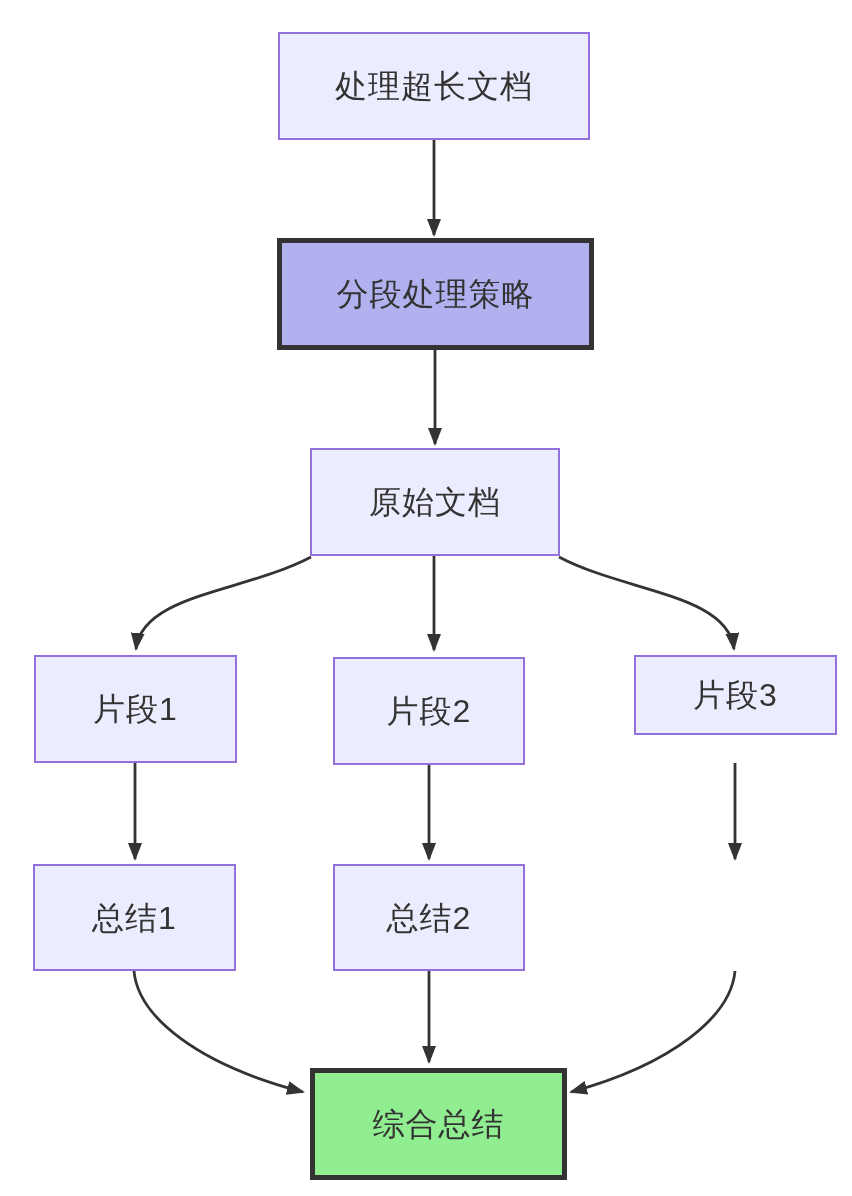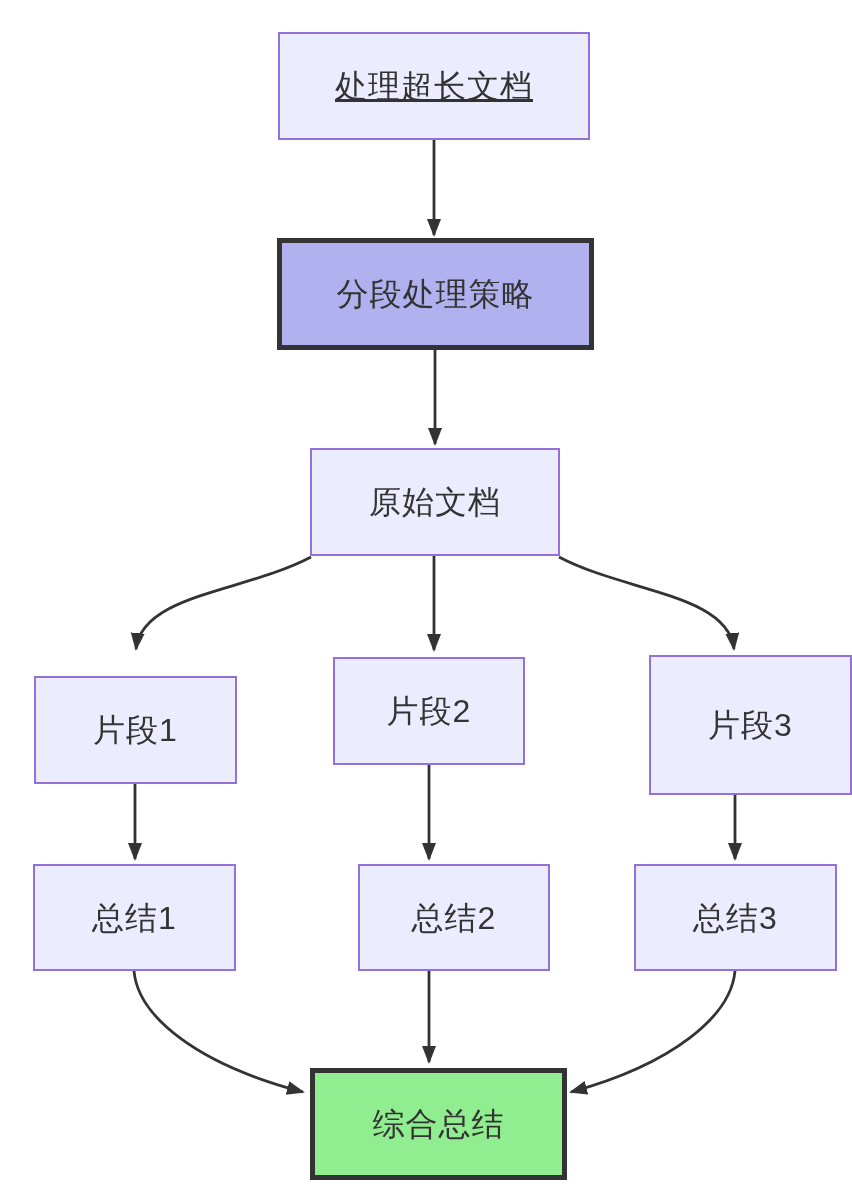--- a/index.html
+++ b/index.html
@@ -73,53 +73,50 @@
     <path class="edge" marker-end="url(#arrow)" d="M 434 556 V 650"></path>
     <path class="edge" marker-end="url(#arrow)" d="M 559 557 C 625 592, 728 594, 734 649"></path>
     <path class="edge" marker-end="url(#arrow)" d="M 135 763 V 859"></path>
     <path class="edge" marker-end="url(#arrow)" d="M 429 763 V 859"></path>
     <path class="edge" marker-end="url(#arrow)" d="M 735 763 V 859"></path>
     <path class="edge" marker-end="url(#arrow)" d="M 134 971 C 138 1016, 196 1064, 303 1092"></path>
     <path class="edge" marker-end="url(#arrow)" d="M 429 971 V 1062"></path>
     <path class="edge" marker-end="url(#arrow)" d="M 735 971 C 731 1016, 673 1064, 571 1092"></path>
   </svg>
 
-  <div class="node" style="left:278px; top:32px; width:312px; height:108px;text-decoration:underline;">
+  <div class="node" style="left:278px; top:32px; width:312px; height:108px;">
     <span>处理超长文档</span>
   </div>
 
   <div class="node node--highlight" style="left:277px; top:238px; width:317px; height:112px;">
     <span>分段处理策略</span>
   </div>
 
   <div class="node" style="left:310px; top:448px; width:250px; height:108px;align-items:center;">
     <span>原始文档</span>
   </div>
 
-  <div class="node" style="left:34px; top:676px; width:203px; height:108px;">
+  <div class="node" style="left:34px; top:655px; width:203px; height:108px;">
     <span>片段1</span>
   </div>
 
   <div class="node" style="left:333px; top:657px; width:192px; height:108px;">
     <span>片段2</span>
   </div>
 
-  <div class="node" style="left:649px; top:655px; width:203px; height:140px;">
+  <div class="node" style="left:634px; top:655px; width:203px; height:80px;">
     <span>片段3</span>
   </div>
 
   <div class="node" style="left:33px; top:864px; width:203px; height:107px;text-align:right;">
     <span>总结1</span>
   </div>
 
-  <div class="node" style="left:333px; top:864px; width:192px; height:107px;margin-left:25px;">
+  <div class="node" style="left:333px; top:864px; width:192px; height:107px;">
     <span>总结2</span>
   </div>
 
-  <div class="node" style="left:634px; top:864px; width:203px; height:107px;">
-    <span>总结3</span>
-  </div>
 
   <div class="node node--success" style="left:310px; top:1068px; width:257px; height:112px;">
     <span>综合总结</span>
   </div>
 
 </div>
 
 </body></html>

